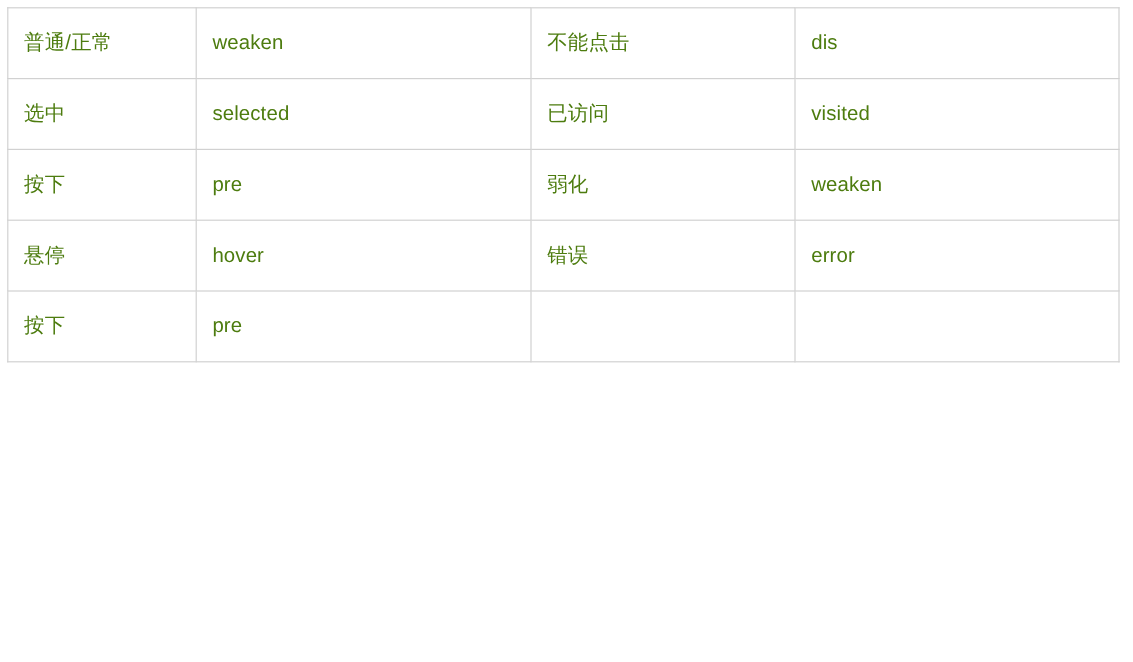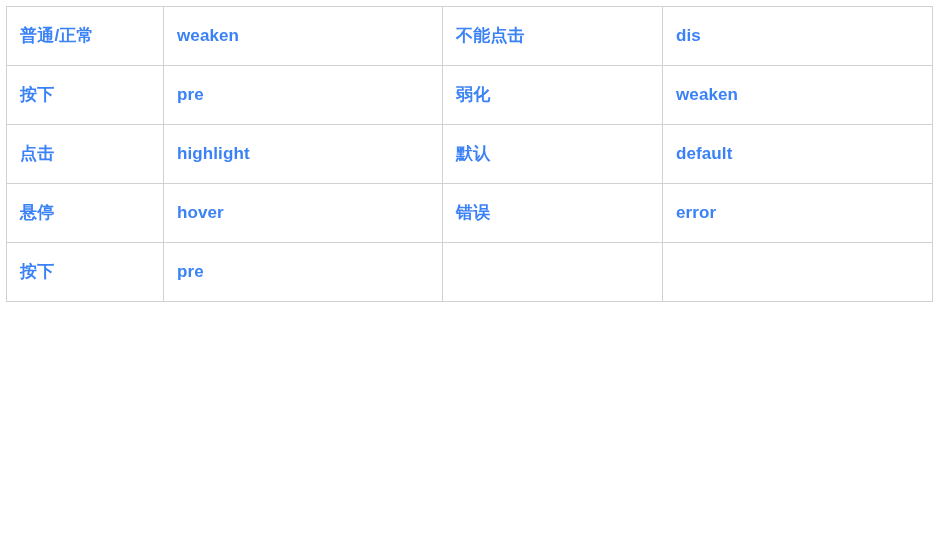--- a/index.html
+++ b/index.html
@@ -30,24 +30,24 @@
   table.state-table col.c1 { width: 157px; }
   table.state-table col.c2 { width: 279px; }
   table.state-table col.c3 { width: 220px; }
   table.state-table col.c4 { width: 270px; }
 
   table.state-table td {
     border: 1px solid #d1d1d1;
     height: 58px;
     padding: 0 0 0 13px;
     vertical-align: middle;
-    color: #3b82f6;
+    color: #4d7c0f;
     font-size: 17px;
     line-height: 1.35;
-    font-weight: 700;
+    font-weight: 400;
     white-space: nowrap;
     overflow: hidden;
     text-overflow: clip;
   }
   td.cn-cell {
     font-size: 17px;
     letter-spacing: 0.2px;
   }
   td.en-cell {
     font-size: 17px;
@@ -68,36 +68,36 @@
     </colgroup>
     <tbody>
 
       <tr>
         <td class="cn-cell">普通/正常</td>
         <td class="en-cell">weaken</td>
         <td class="cn-cell">不能点击</td>
         <td class="en-cell">dis</td>
       </tr>
 
+      <tr>
+        <td class="cn-cell">选中</td>
+        <td class="en-cell">selected</td>
+        <td class="cn-cell">已访问</td>
+        <td class="en-cell">visited</td>
+      </tr>
 
 
 
       <tr>
         <td class="cn-cell">按下</td>
         <td class="en-cell">pre</td>
         <td class="cn-cell">弱化</td>
         <td class="en-cell">weaken</td>
       </tr>
 
-      <tr>
-        <td class="cn-cell">点击</td>
-        <td class="en-cell">highlight</td>
-        <td class="cn-cell">默认</td>
-        <td class="en-cell">default</td>
-      </tr>
 
       <tr>
         <td class="cn-cell">悬停</td>
         <td class="en-cell">hover</td>
         <td class="cn-cell">错误</td>
         <td class="en-cell">error</td>
       </tr>
 
 
       <tr>

